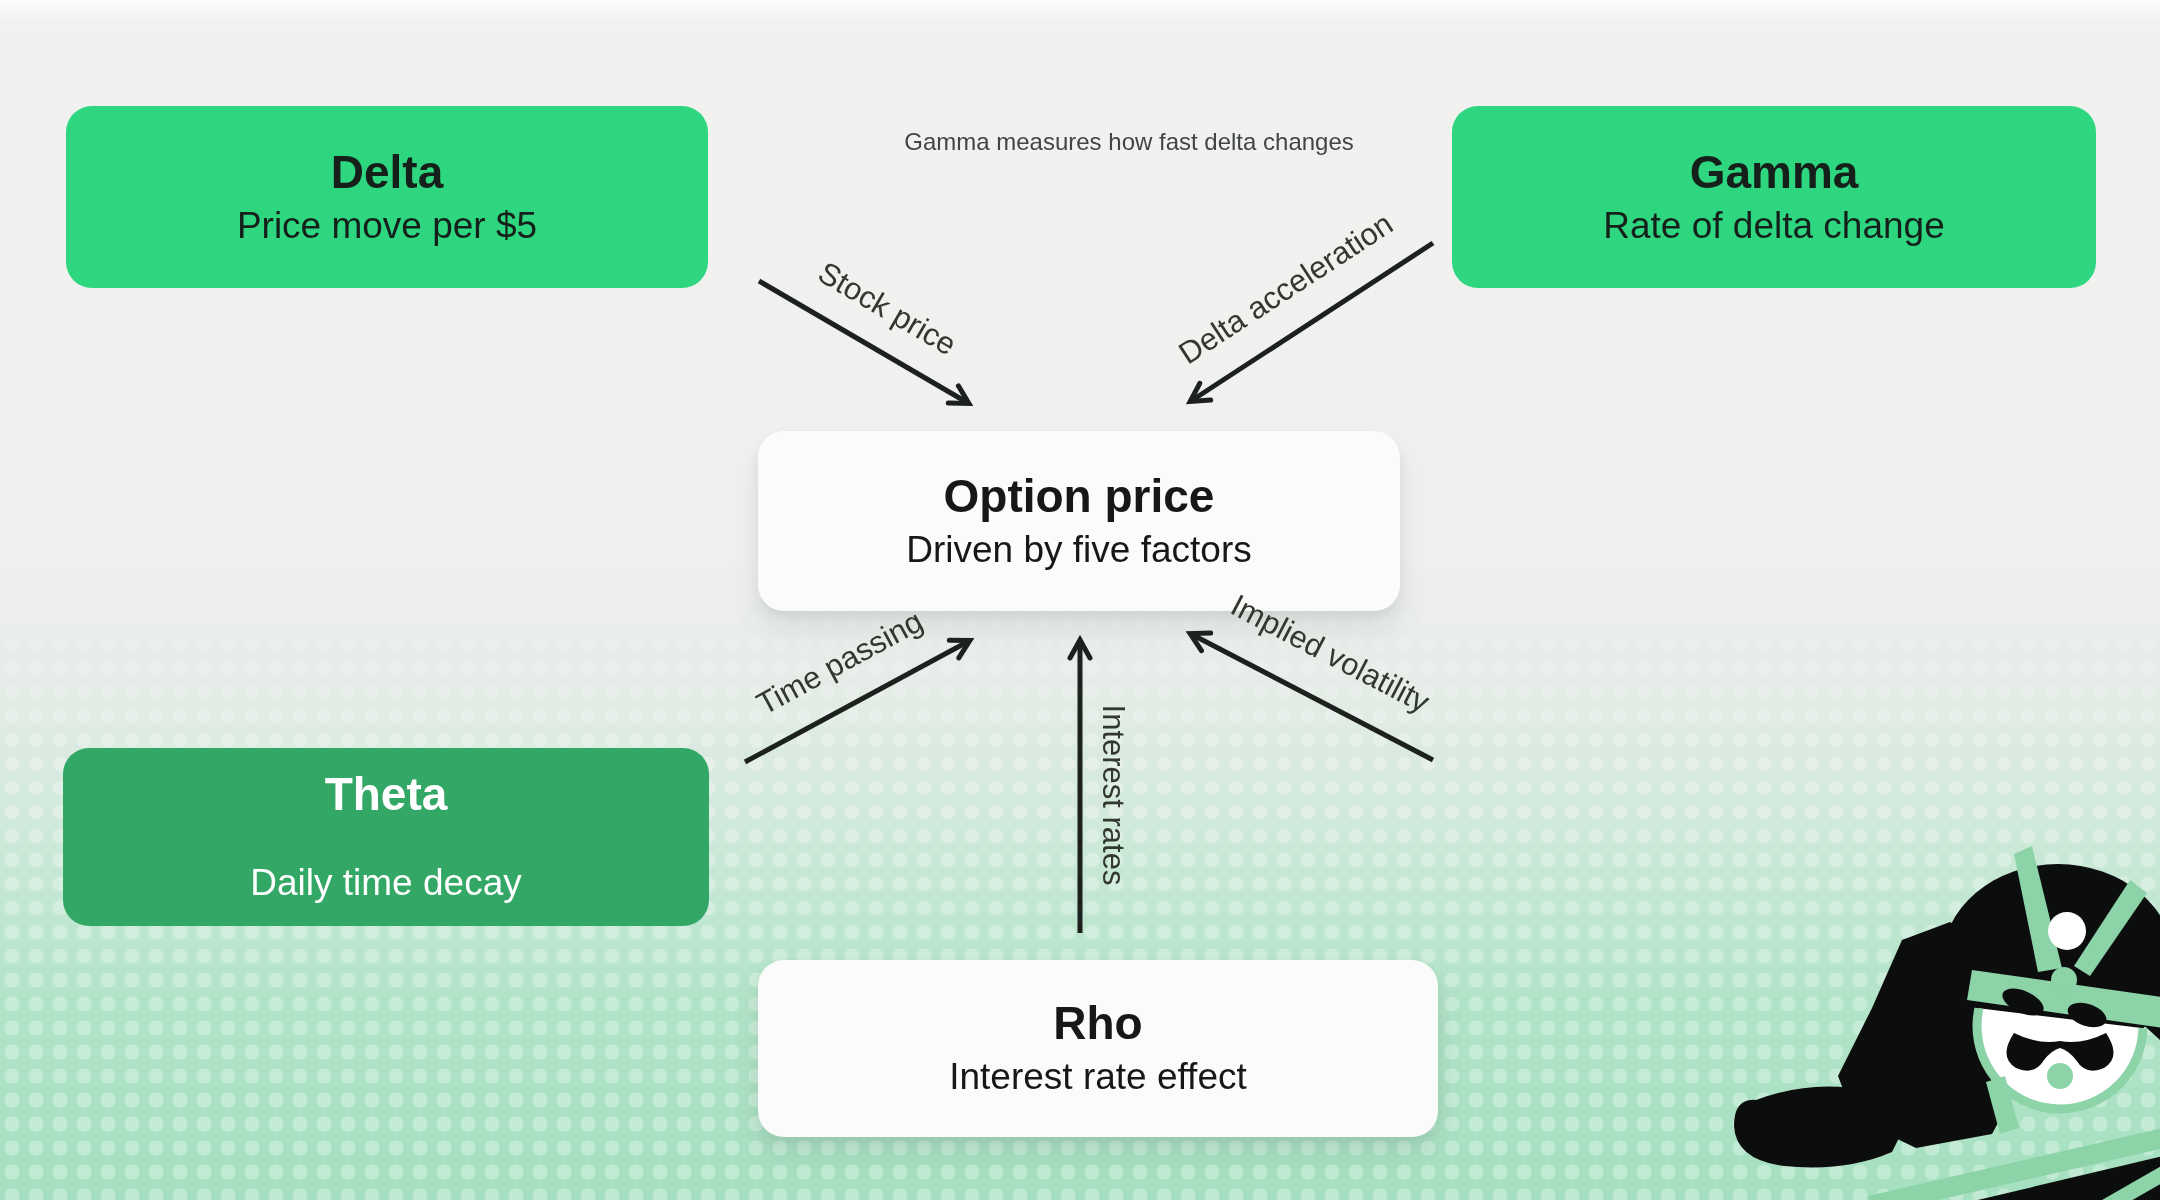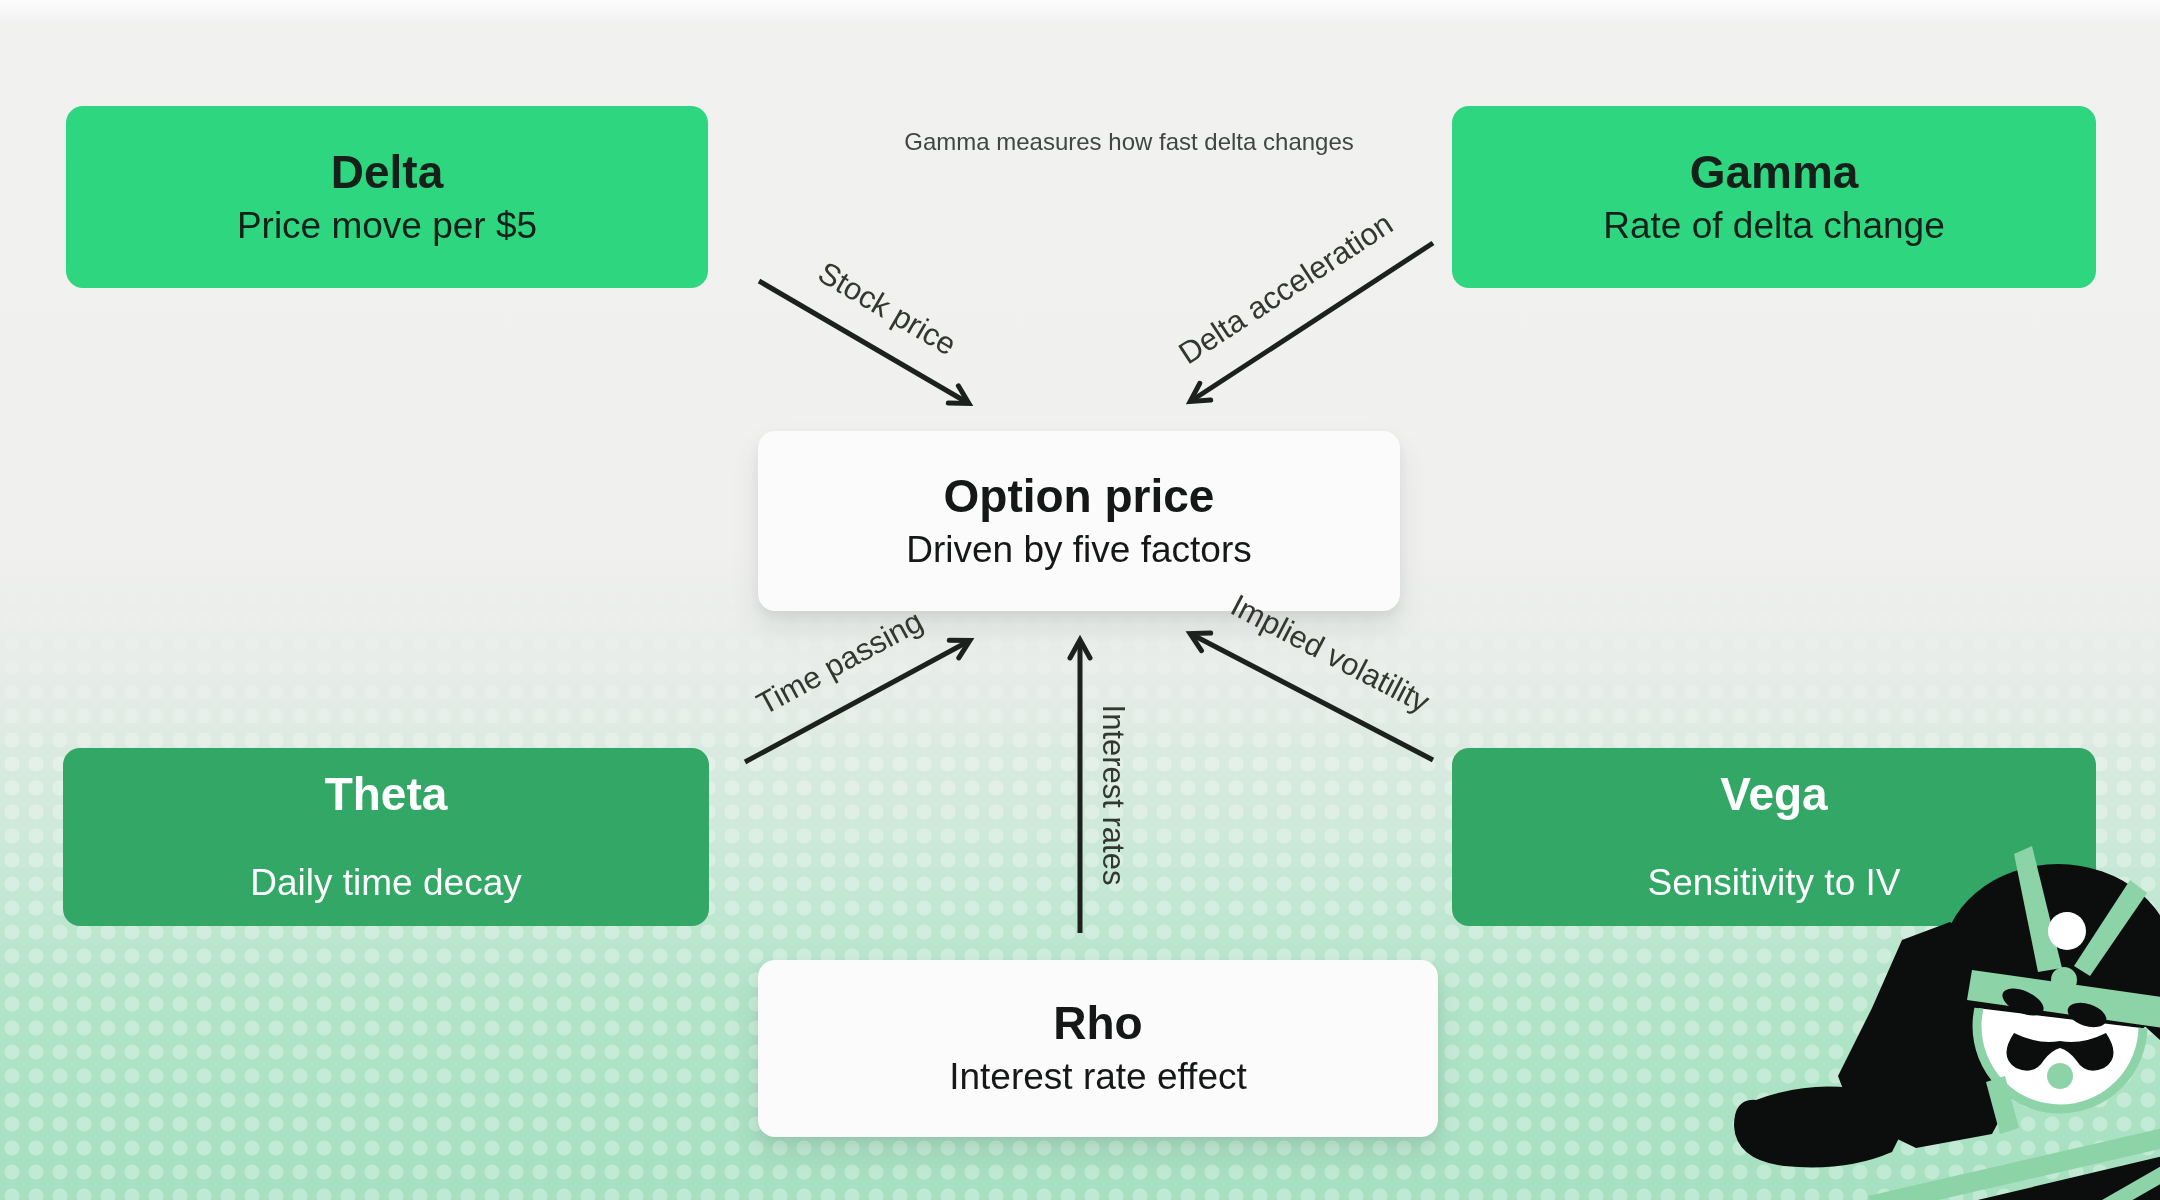--- a/index.html
+++ b/index.html
@@ -11,21 +11,21 @@
   .bg-dots{
     position:absolute;left:0;top:560px;width:2160px;height:640px;
     background-image:radial-gradient(circle,rgba(255,255,255,.30) 7px,rgba(255,255,255,0) 8px);
     background-size:24px 24px;
     -webkit-mask-image:linear-gradient(to bottom,transparent 0%,#000 32%);
             mask-image:linear-gradient(to bottom,transparent 0%,#000 32%);
     pointer-events:none;
   }
   .edges{position:absolute;left:0;top:0;width:2160px;height:1200px;}
   .node{
-    position:absolute;border-radius:17px;
+    position:absolute;border-radius:26px;
     display:flex;flex-direction:column;align-items:center;justify-content:center;gap:10px;
     text-align:center;
   }
   .node .t{font-weight:bold;font-size:46px;line-height:1.05;}
   .node .s{font-size:37px;line-height:1.1;}
   .node.bright{background:#2ed680;color:#15201a;}
   .node.mid{background:#32a766;color:#ffffff;gap:45px;}
   .node.card{
     background:#fafbfa;color:#151816;
     box-shadow:0 16px 28px rgba(70,90,80,.12),0 5px 10px rgba(70,90,80,.07);
@@ -80,24 +80,20 @@
   <div class="node card" style="left:758px;top:431px;width:642px;height:180px">
     <div class="t">Option price</div>
     <div class="s">Driven by five factors</div>
   </div>
 
   <div class="node mid" style="left:63px;top:748px;width:646px;height:178px">
     <div class="t">Theta</div>
     <div class="s">Daily time decay</div>
   </div>
 
-  <div class="node mid" style="left:1452px;top:748px;width:644px;height:178px">
-    <div class="t">Vega</div>
-    <div class="s">Sensitivity to IV</div>
-  </div>
 
   <div class="node card" style="left:758px;top:960px;width:680px;height:177px">
     <div class="t">Rho</div>
     <div class="s">Interest rate effect</div>
   </div>
 
   <div class="edge-label el-stock">Stock price</div>
   <div class="edge-label el-accel">Delta acceleration</div>
   <div class="edge-label el-time">Time passing</div>
   <div class="edge-label el-rates">Interest rates</div>

